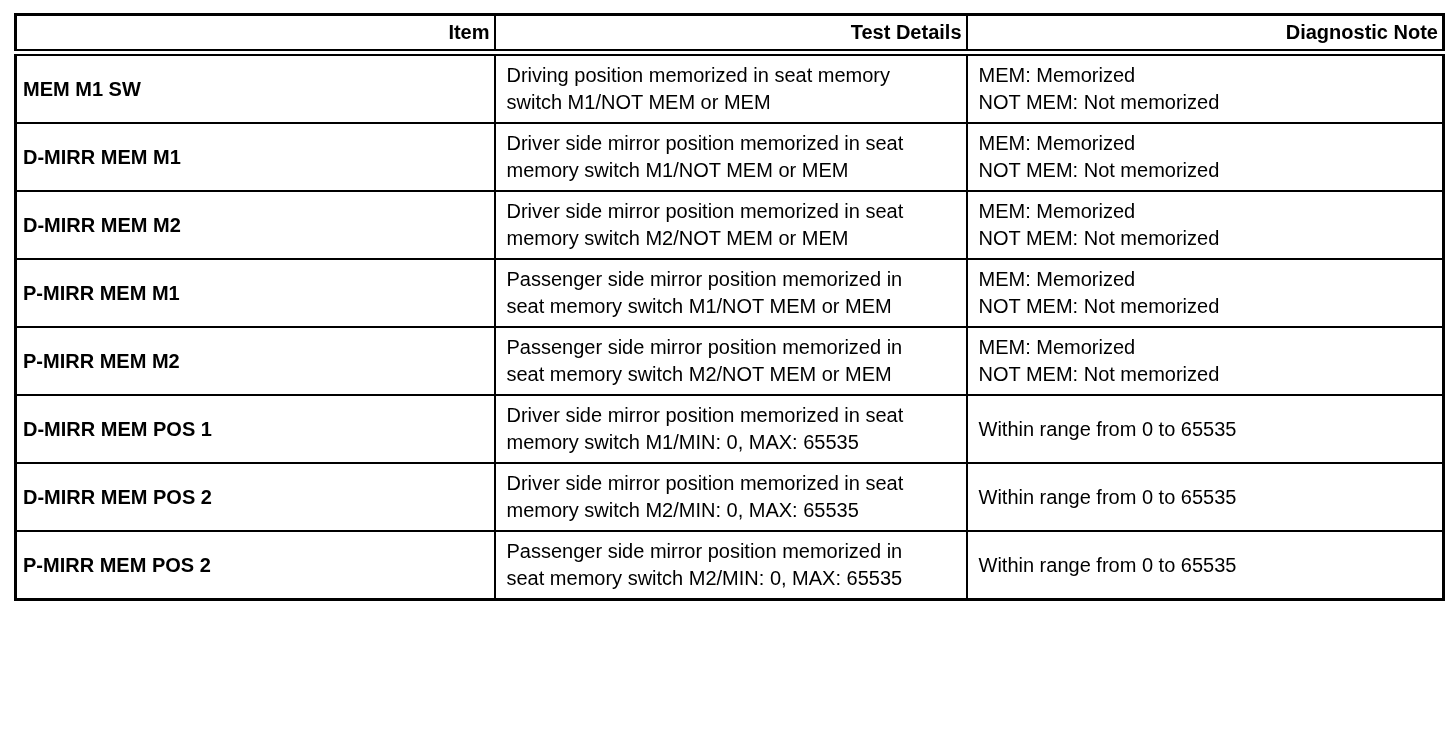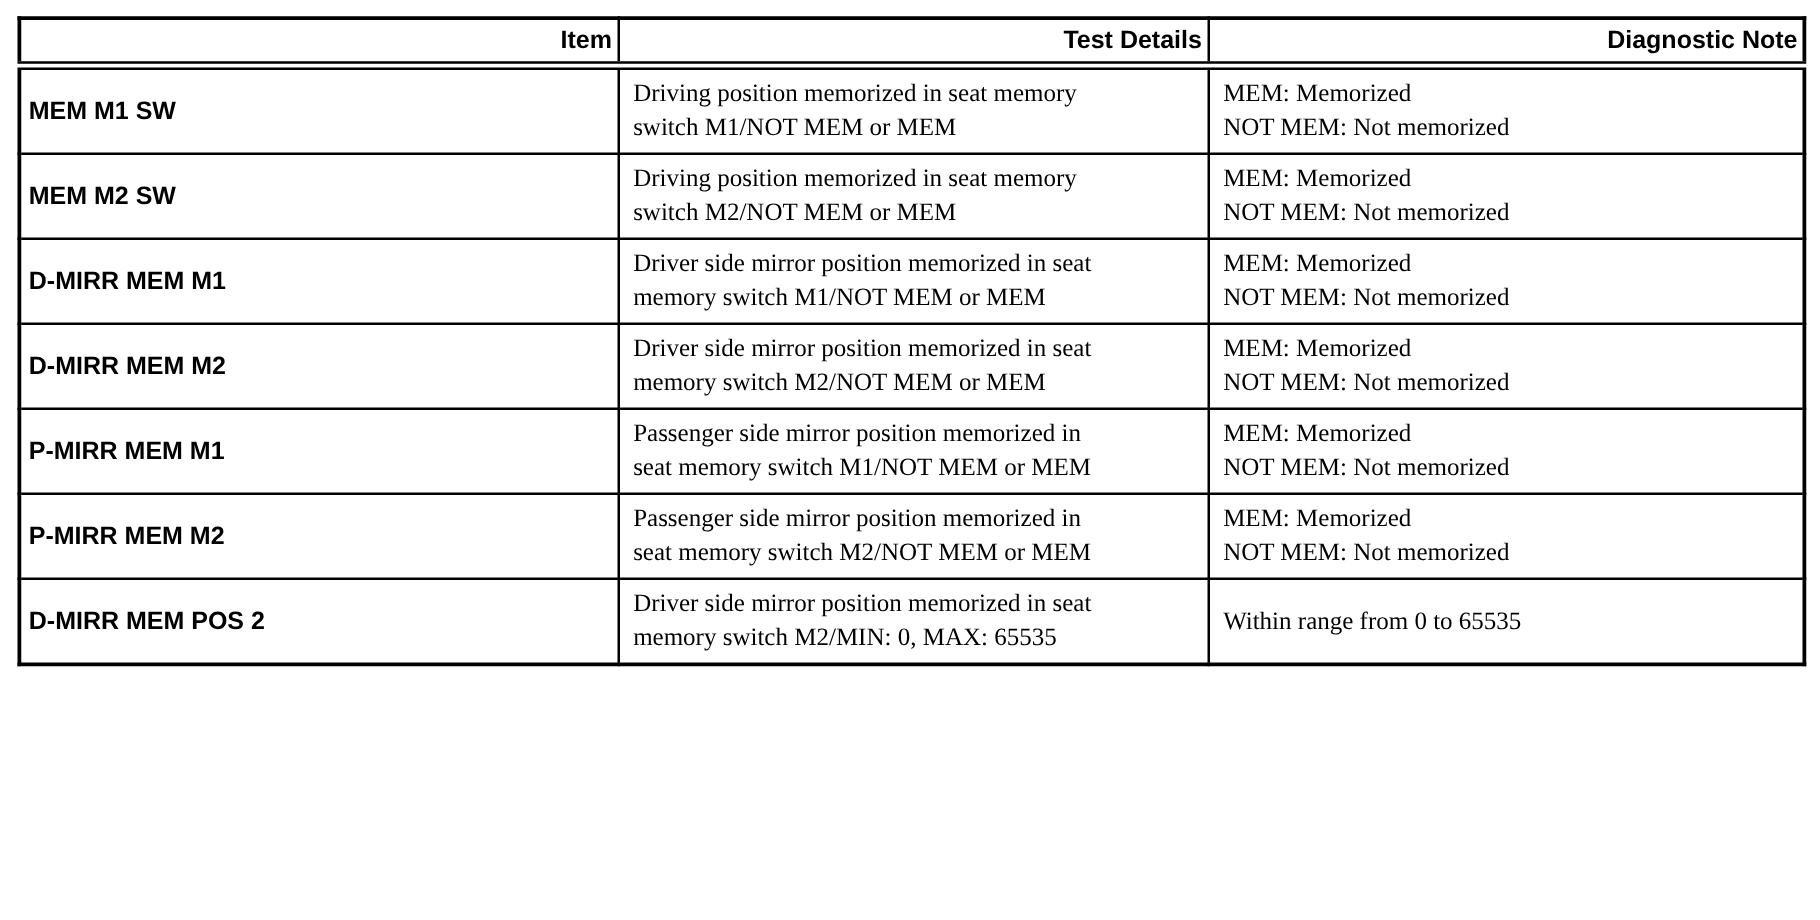--- a/index.html
+++ b/index.html
@@ -44,21 +44,20 @@
   }
   td.item-cell {
     text-align: left;
     font-weight: bold;
   }
   td.details-cell, td.note-cell {
     text-align: left;
     padding-left: 11px;
     padding-right: 6px;
     white-space: pre-line;
-    font-family: Liberation Serif, serif;
   }
 </style>
 </head>
 <body>
 
 <div class="page">
   <table class="diag-table">
     <colgroup>
       <col class="c-item">
       <col class="c-details">
@@ -69,27 +68,20 @@
         <th class="header-cell">Item</th>
         <th class="header-cell">Test Details</th>
         <th class="header-cell">Diagnostic Note</th>
       </tr>
     </thead>
     <tbody>
       <tr>
         <td class="item-cell">MEM M1 SW</td>
         <td class="details-cell">Driving position memorized in seat memory
 switch M1/NOT MEM or MEM</td>
-        <td class="note-cell">MEM: Memorized
-NOT MEM: Not memorized</td>
-      </tr>
-      <tr>
-        <td class="item-cell">MEM M2 SW</td>
-        <td class="details-cell">Driving position memorized in seat memory
-switch M2/NOT MEM or MEM</td>
         <td class="note-cell">MEM: Memorized
 NOT MEM: Not memorized</td>
       </tr>
       <tr>
         <td class="item-cell">D-MIRR MEM M1</td>
         <td class="details-cell">Driver side mirror position memorized in seat
 memory switch M1/NOT MEM or MEM</td>
         <td class="note-cell">MEM: Memorized
 NOT MEM: Not memorized</td>
       </tr>
@@ -108,20 +100,32 @@
 NOT MEM: Not memorized</td>
       </tr>
       <tr>
         <td class="item-cell">P-MIRR MEM M2</td>
         <td class="details-cell">Passenger side mirror position memorized in
 seat memory switch M2/NOT MEM or MEM</td>
         <td class="note-cell">MEM: Memorized
 NOT MEM: Not memorized</td>
       </tr>
       <tr>
+        <td class="item-cell">D-MIRR MEM POS 1</td>
+        <td class="details-cell">Driver side mirror position memorized in seat
+memory switch M1/MIN: 0, MAX: 65535</td>
+        <td class="note-cell">Within range from 0 to 65535</td>
+      </tr>
+      <tr>
         <td class="item-cell">D-MIRR MEM POS 2</td>
         <td class="details-cell">Driver side mirror position memorized in seat
 memory switch M2/MIN: 0, MAX: 65535</td>
+        <td class="note-cell">Within range from 0 to 65535</td>
+      </tr>
+      <tr>
+        <td class="item-cell">P-MIRR MEM POS 2</td>
+        <td class="details-cell">Passenger side mirror position memorized in
+seat memory switch M2/MIN: 0, MAX: 65535</td>
         <td class="note-cell">Within range from 0 to 65535</td>
       </tr>
     </tbody>
   </table>
 </div>
 
 </body></html>

